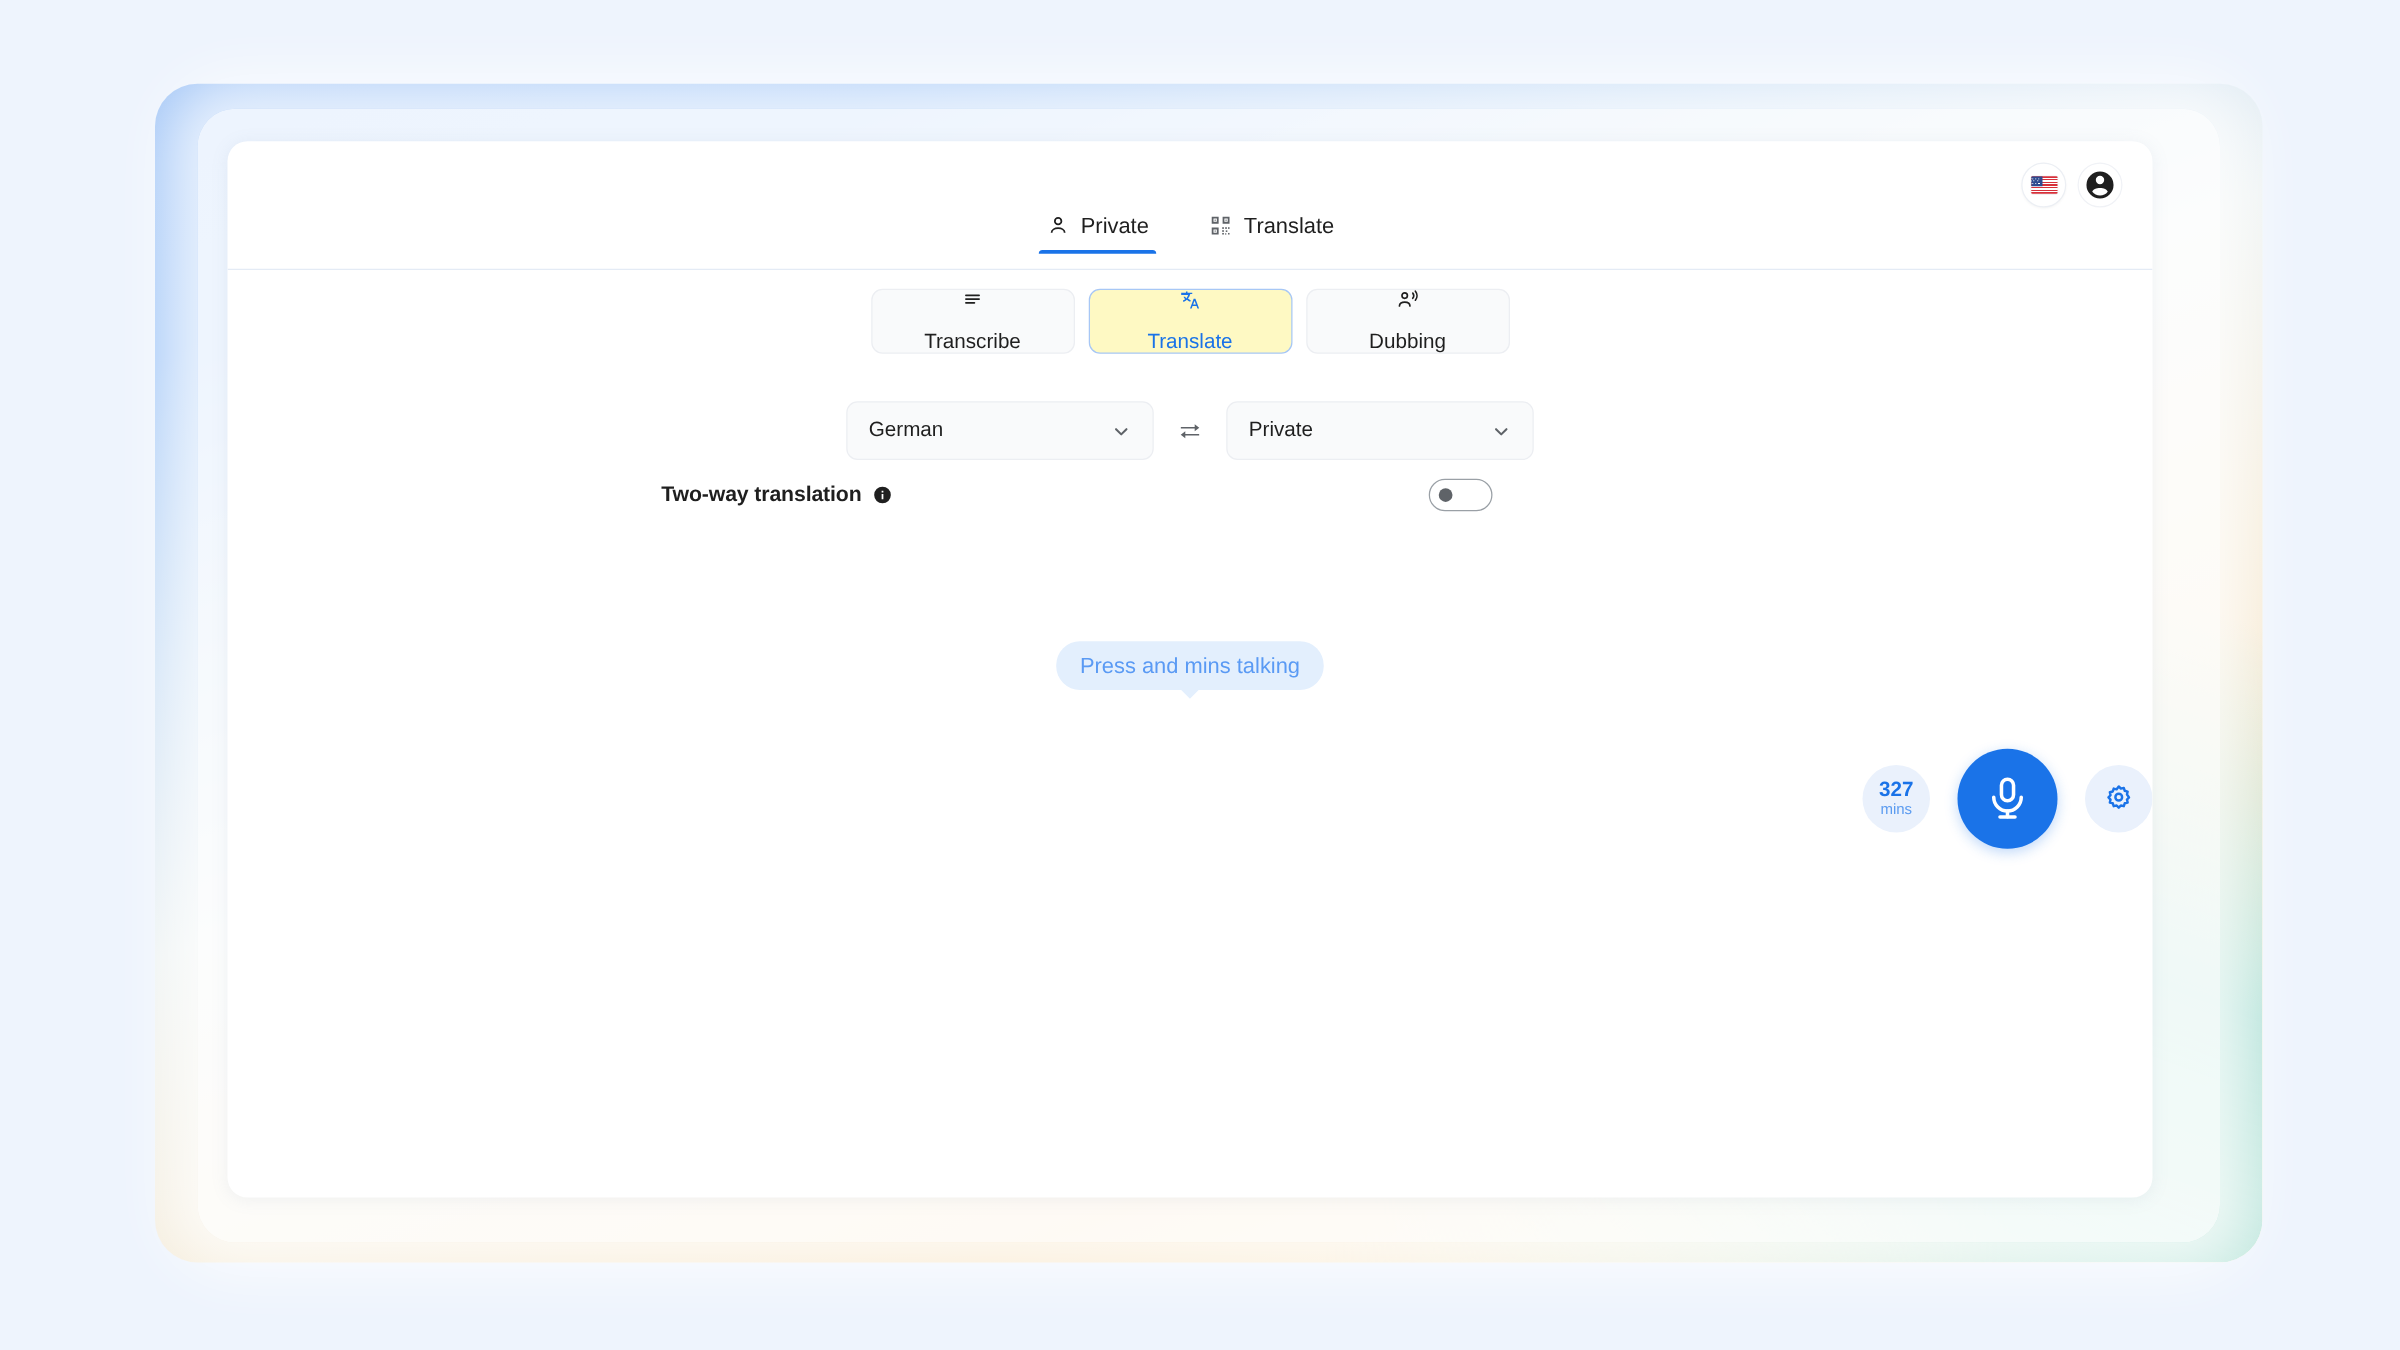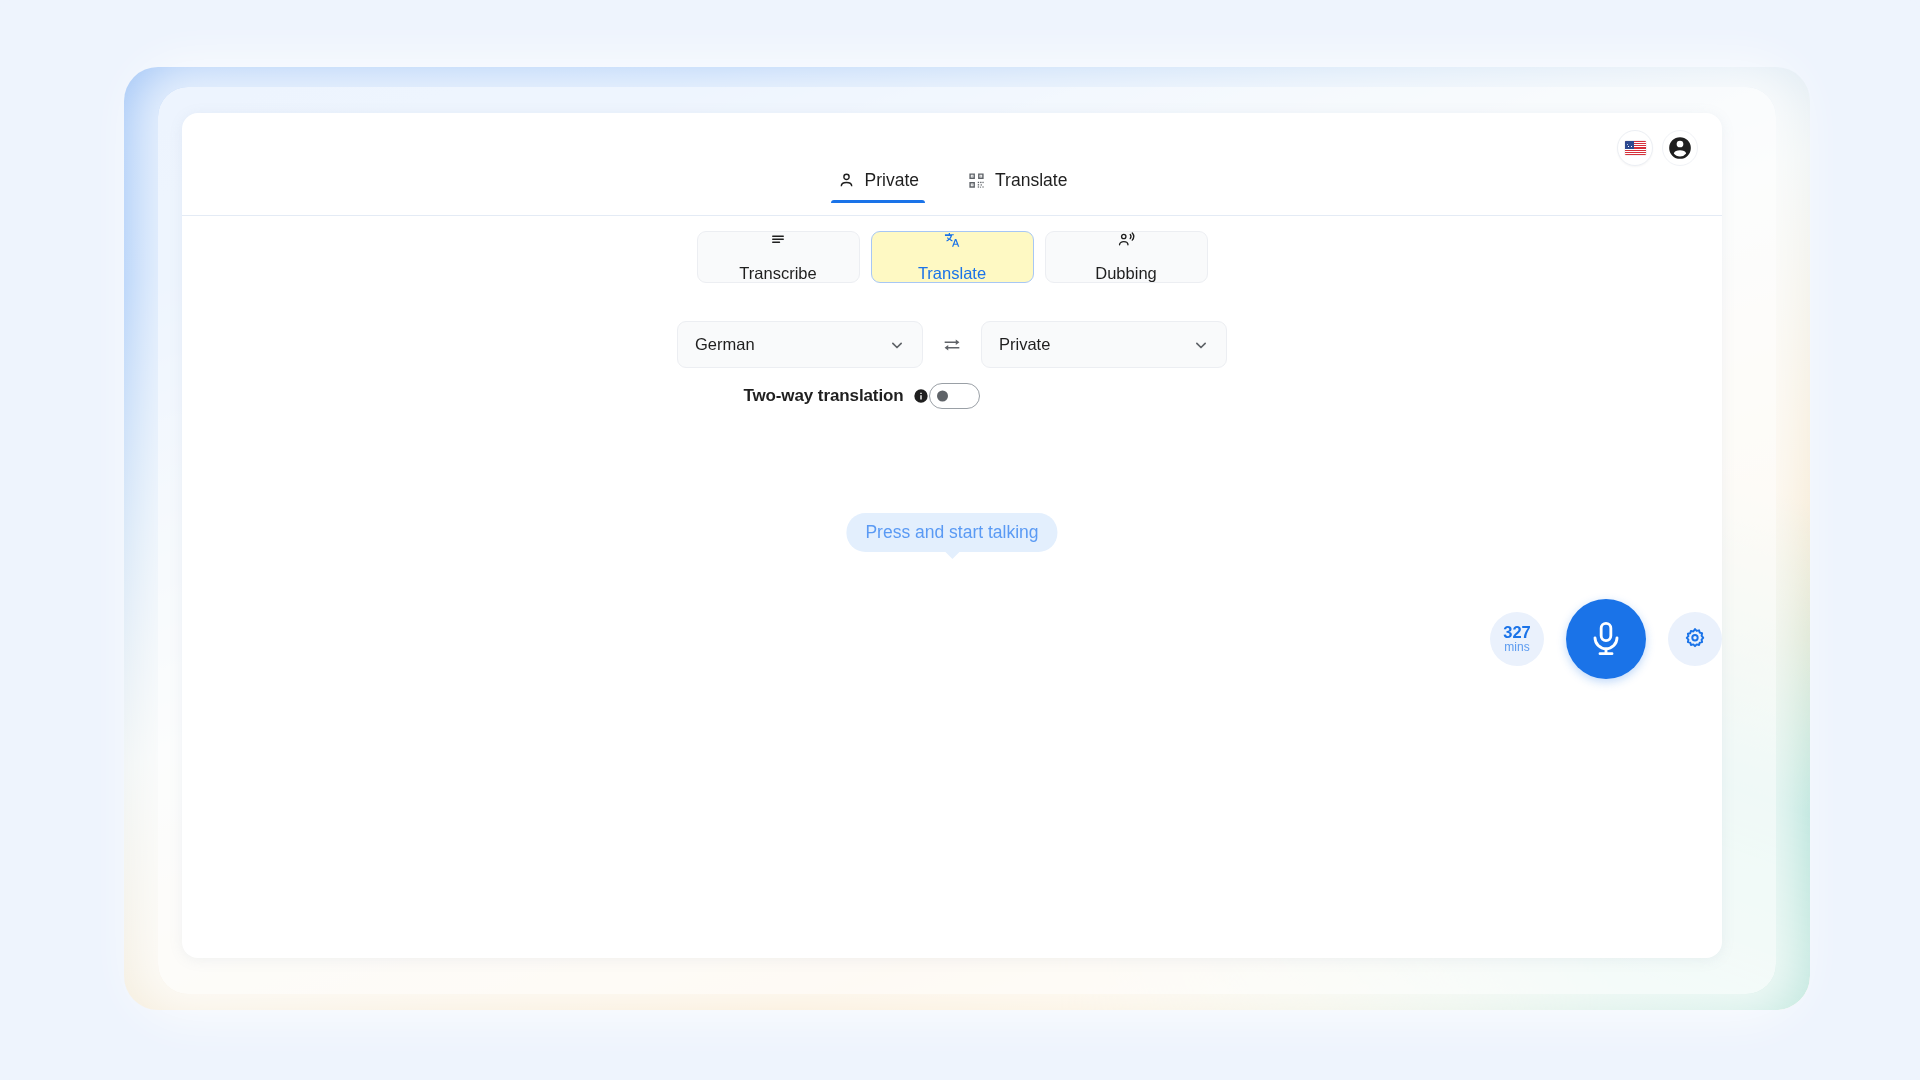--- a/index.html
+++ b/index.html
@@ -256,21 +256,21 @@
   }
 
   
   #twoway-row {
     position: absolute;
     top: 270px;
     left: 347px;
     width: 665px;
     display: flex;
     align-items: center;
-    justify-content: center;
+    justify-content: space-between;
   }
   #twoway-label-group {
     display: flex;
     align-items: center;
     gap: 9px;
   }
   #twoway-label {
     font-size: 17px;
     font-weight: bold;
     color: #1f1f1f;
@@ -497,21 +497,21 @@
         <span id="twoway-label">Two-way translation</span>
         <svg width="16" height="16" viewBox="0 0 24 24">
           <path fill="#1f1f1f" d="M12 2a10 10 0 1 0 0 20 10 10 0 0 0 0-20zm1.05 15.2h-2.1v-6.4h2.1v6.4zm0-8.1h-2.1V7h2.1v2.1z"></path>
         </svg>
       </div>
       <div id="twoway-toggle">
         <span class="knob"></span>
       </div>
     </div>
 
-    <div id="press-hint">Press and start talking</div>
+    <div id="press-hint">Press and mins talking</div>
 
     <div id="mic-cluster">
 
       <div id="minutes-badge">
         <span id="minutes-value">327</span>
         <span id="minutes-unit">mins</span>
       </div>
 
       <div id="mic-button">
         <svg width="40" height="40" viewBox="0 0 24 24">

